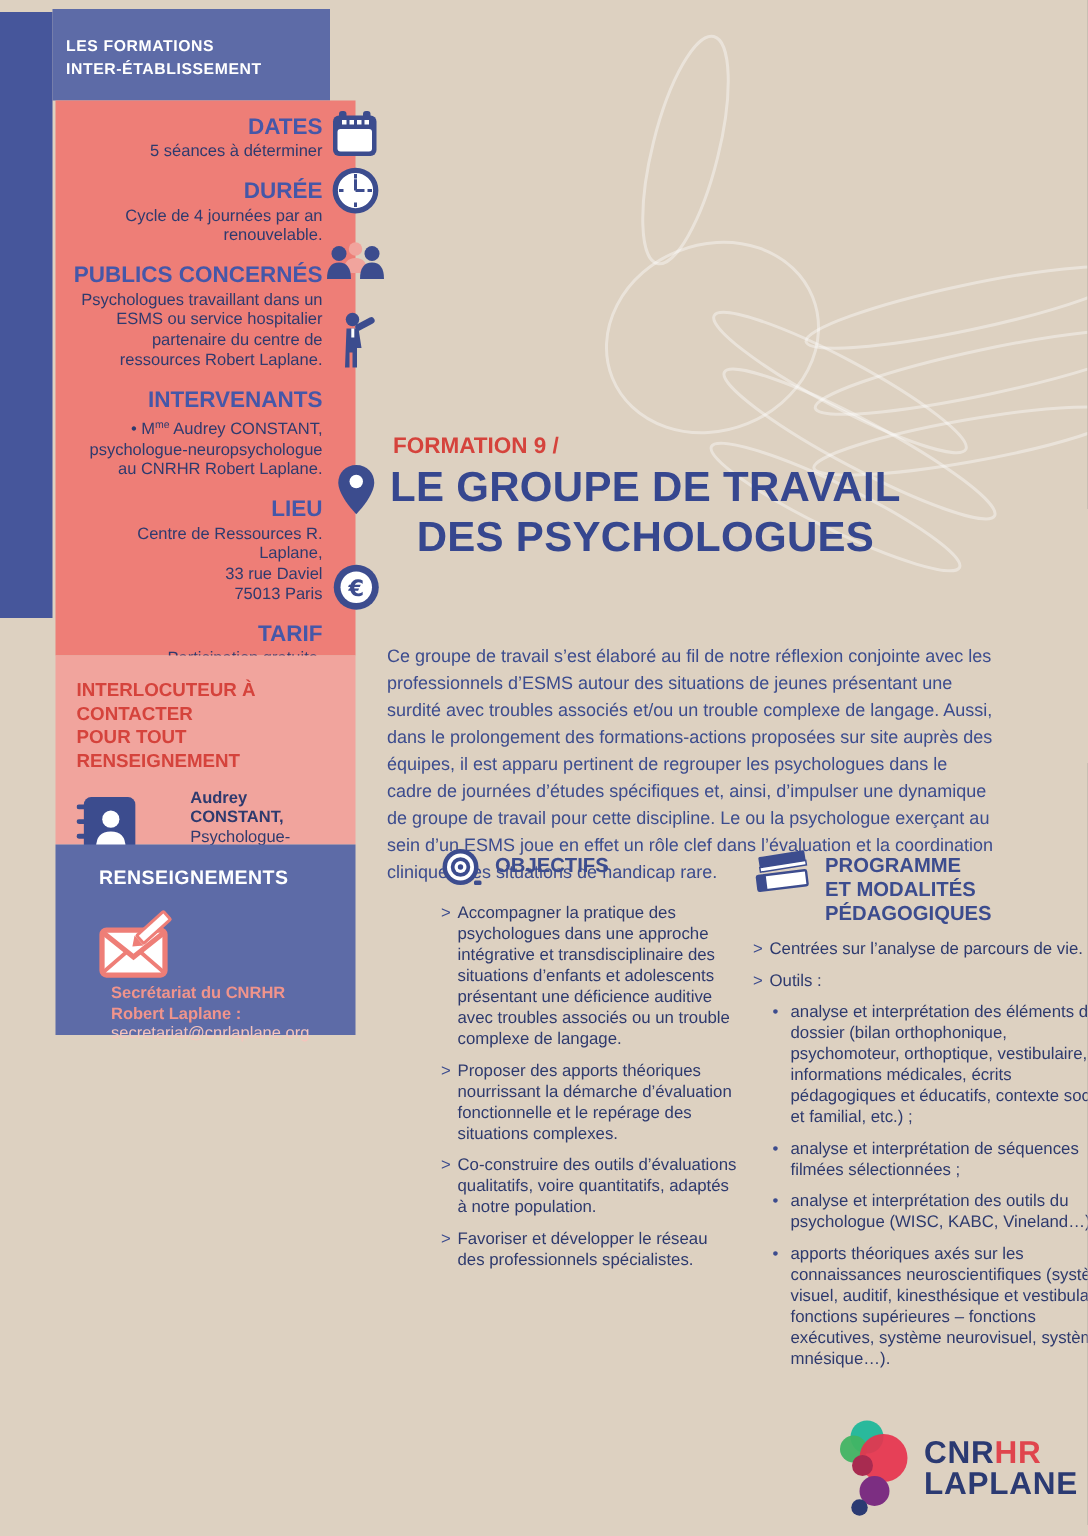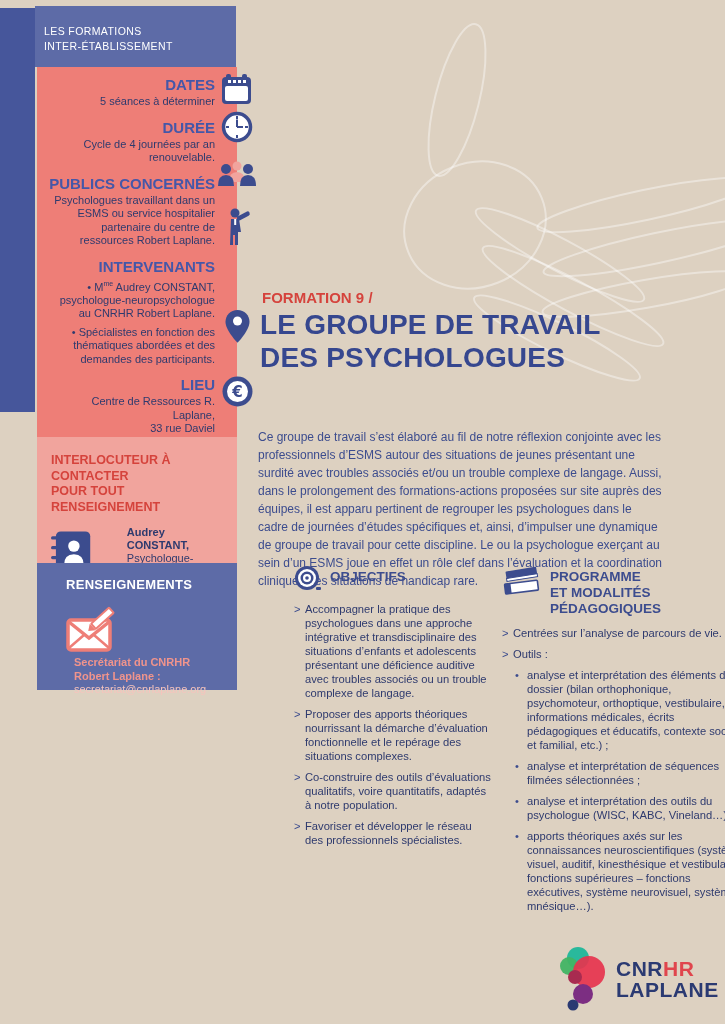--- a/index.html
+++ b/index.html
@@ -5,22 +5,22 @@
   * { margin:0; padding:0; box-sizing:border-box; }
   body { background:#8a8a8a; font-family:"Liberation Sans", sans-serif; }
   .page { position:relative; width:725px; height:1024px; margin:0 auto;
           background:#ddd1c1; overflow:hidden; }
 
   
   .hands { position:absolute; left:345px; top:0; width:380px; height:440px; }
 
   
   .strip   { position:absolute; left:0; top:8px; width:35px; height:404px; background:#46569b; }
-  .eyebrow { position:absolute; left:35px; top:6px; width:201px; height:61px; background:#5d6ba7;
-             color:#fff; font-size:10.5px; font-weight:normal; letter-spacing:.4px;
+  .eyebrow { position:absolute; left:35px; top:6px; width:185px; height:61px; background:#5d6ba7;
+             color:#fff; font-size:10.5px; font-weight:bold; letter-spacing:.4px;
              line-height:15px; padding:18px 0 0 9px; }
   .salmon  { position:absolute; left:37px; top:67px; width:200px; height:370px; background:#ee7e77;
              padding:9px 22px 0 10px; text-align:right; }
   .sb-sec  { margin-bottom:10px; }
   .sb-h    { color:#4557a8; font-size:15px; font-weight:bold; line-height:17px; margin-bottom:2px; }
   .sb-b    { color:#2e3a6e; font-size:11px; line-height:13.5px; }
   .sb-b sup{ font-size:7px; }
   .sb-bul  { margin-bottom:5px; }
 
   .icon-col .ic { position:absolute; }
@@ -42,21 +42,21 @@
              padding:14px 6px 0 29px; }
   .rens-title { color:#fff; font-size:13px; font-weight:bold; letter-spacing:.3px; }
   .rens-row { display:flex; margin-top:12px;flex-direction:column; }
   .rens-txt { margin-left:8px; font-size:11px; line-height:13.5px; width:130px; }
   .rens-label { color:#f0948c; font-weight:bold; }
   .rens-email { color:#f6c4bd; cursor:pointer; }
 
   
   .kicker { position:absolute; left:262px; top:289px; color:#d5433c; font-size:15px; font-weight:bold; }
   .title  { position:absolute; left:260px; top:308px; color:#36478f; font-size:28px; font-weight:bold;
-            line-height:33px; letter-spacing:.2px; }
+            line-height:33px; letter-spacing:.2px;text-align:center; }
   .intro  { position:absolute; left:258px; top:428px; width:406px; color:#3c4c8e;
             font-size:12px; line-height:18px; }
 
   .col { position:absolute; top:565px;margin-left:36px; }
   .col-obj  { left:258px; width:198px; }
   .col-prog { left:466px; width:243px; }
   .col-head { display:flex; align-items:flex-start; margin-bottom:9px; }
   .col-head .h-txt { color:#3c4c8e; font-size:13.5px; font-weight:bold; line-height:16px; margin-left:8px; padding-top:4px; }
   .li { display:flex; color:#2e3a6e; font-size:11.2px; line-height:14px; margin-bottom:7px; }
   .li .mk { color:#3c4c8e; width:11px; flex:none; }
@@ -101,21 +101,20 @@
       <div class="sb-h">DURÉE</div>
       <div class="sb-b">Cycle de 4 journées par an renouvelable.</div>
     </div>
     <div class="sb-sec">
       <div class="sb-h">PUBLICS CONCERNÉS</div>
       <div class="sb-b">Psychologues travaillant dans un ESMS ou service hospitalier partenaire du centre de ressources Robert Laplane.</div>
     </div>
     <div class="sb-sec">
       <div class="sb-h">INTERVENANTS</div>
       <div class="sb-b sb-bul"><span>•</span> <span>M</span><sup>me</sup><span> Audrey CONSTANT, psychologue-neuropsychologue au CNRHR Robert Laplane.</span></div>
-      <div class="sb-b sb-bul"><span>•</span><span> Spécialistes en fonction des thématiques abordées et des demandes des participants.</span></div>
     </div>
     <div class="sb-sec">
       <div class="sb-h">LIEU</div>
       <div class="sb-b">Centre de Ressources R. Laplane,</div>
       <div class="sb-b">33 rue Daviel</div>
       <div class="sb-b">75013 Paris</div>
     </div>
     <div class="sb-sec">
       <div class="sb-h">TARIF</div>
       <div class="sb-b">Participation gratuite.</div>

